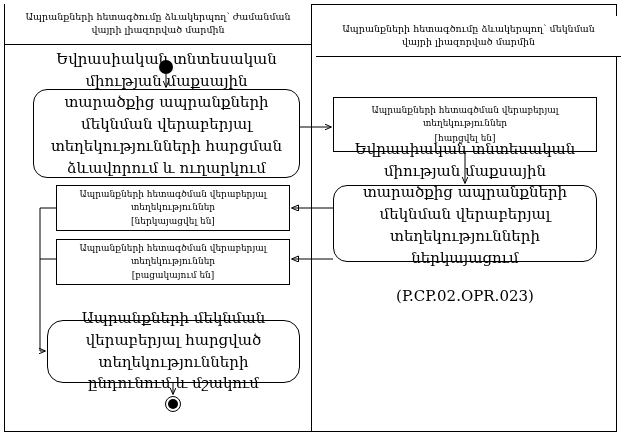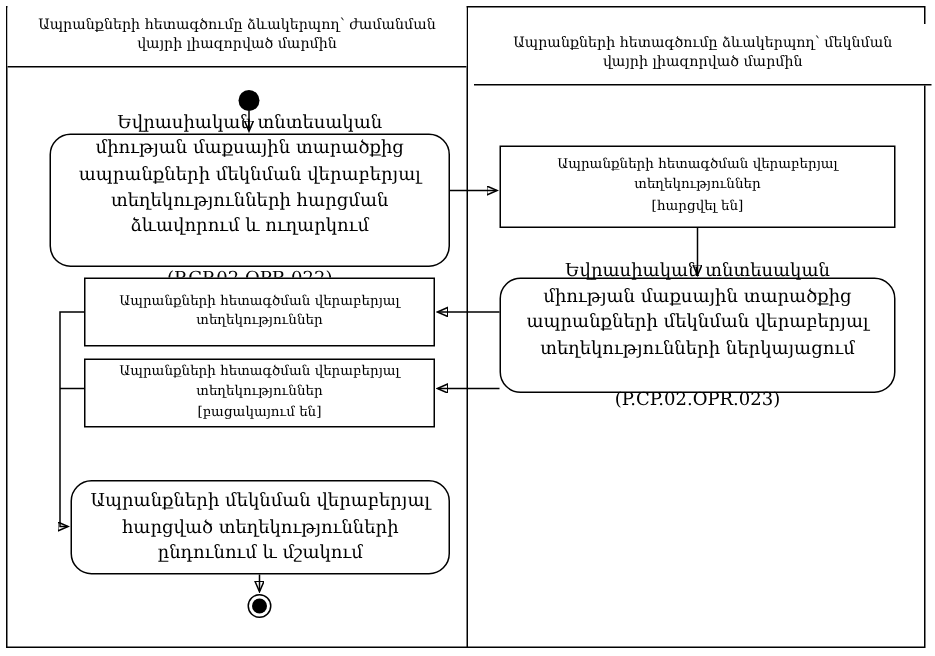--- a/index.html
+++ b/index.html
@@ -27,31 +27,31 @@
     padding: 2px 18px; background: #fff;
   }
   .lane-header.left  { left: 5px;   width: 306px; }
   .lane-header.right { left: 316px; width: 305px; margin-top: 12px; }
 
   .node {
     position: absolute; border: 1px solid #000; background: #fff;
     display: flex; flex-direction: column; align-items: center; justify-content: center;
     text-align: center; line-height: 1.45; z-index: 2;
   }
-  .activity { border-radius: 14px; font-size: 12px; padding: 3px 12px; }
+  .activity { border-radius: 14px; font-size: 15px; padding: 3px 12px; }
   .object   { border-radius: 0;   font-size: 9px;   padding: 20px 22px; }
   .node-code { display: block; margin-top: 17px; }
   .node-state { display: block; margin-top: 1px; }
 
   #activity-022     { left: 33px;  top: 89px;  width: 267px; height: 89px; }
   #object-requested { left: 333px; top: 97px;  width: 264px; height: 55px; }
   #activity-023     { left: 333px; top: 185px; width: 264px; height: 77px; }
   #object-presented { left: 56px;  top: 185px; width: 234px; height: 46px; }
   #object-missing   { left: 56px;  top: 239px; width: 234px; height: 46px; }
-  #activity-024     { left: 47px;  top: 320px; width: 253px; height: 63px; }
+  #activity-024     { left: 47px;  top: 320px; width: 253px; height: 63px; border-radius: 16px; }
 
   .initial-node {
     position: absolute; left: 159px; top: 60px; width: 14px; height: 14px;
     background: #000; border-radius: 50%; z-index: 2;
   }
   .final-node {
     position: absolute; left: 165px; top: 396px; width: 16px; height: 16px;
     border: 1px solid #000; border-radius: 50%; background: #fff;
     display: flex; align-items: center; justify-content: center; z-index: 2;
   }
@@ -89,20 +89,21 @@
     <span class="node-state">[հարցվել են]</span>
   </div>
 
   <div class="node activity" id="activity-023">
     <span class="node-label">Եվրասիական տնտեսական միության մաքսային տարածքից ապրանքների մեկնման վերաբերյալ տեղեկությունների ներկայացում</span>
     <span class="node-code">(P.CP.02.OPR.023)</span>
   </div>
 
   <div class="node object" id="object-presented">
     <span class="node-label">Ապրանքների հետագծման վերաբերյալ տեղեկություններ</span>
+    <span class="node-state">[ներկայացվել են]</span>
   </div>
 
   <div class="node object" id="object-missing">
     <span class="node-label">Ապրանքների հետագծման վերաբերյալ տեղեկություններ</span>
     <span class="node-state">[բացակայում են]</span>
   </div>
 
   <div class="node activity" id="activity-024">
     <span class="node-label">Ապրանքների մեկնման վերաբերյալ հարցված տեղեկությունների ընդունում և մշակում</span>
   </div>

